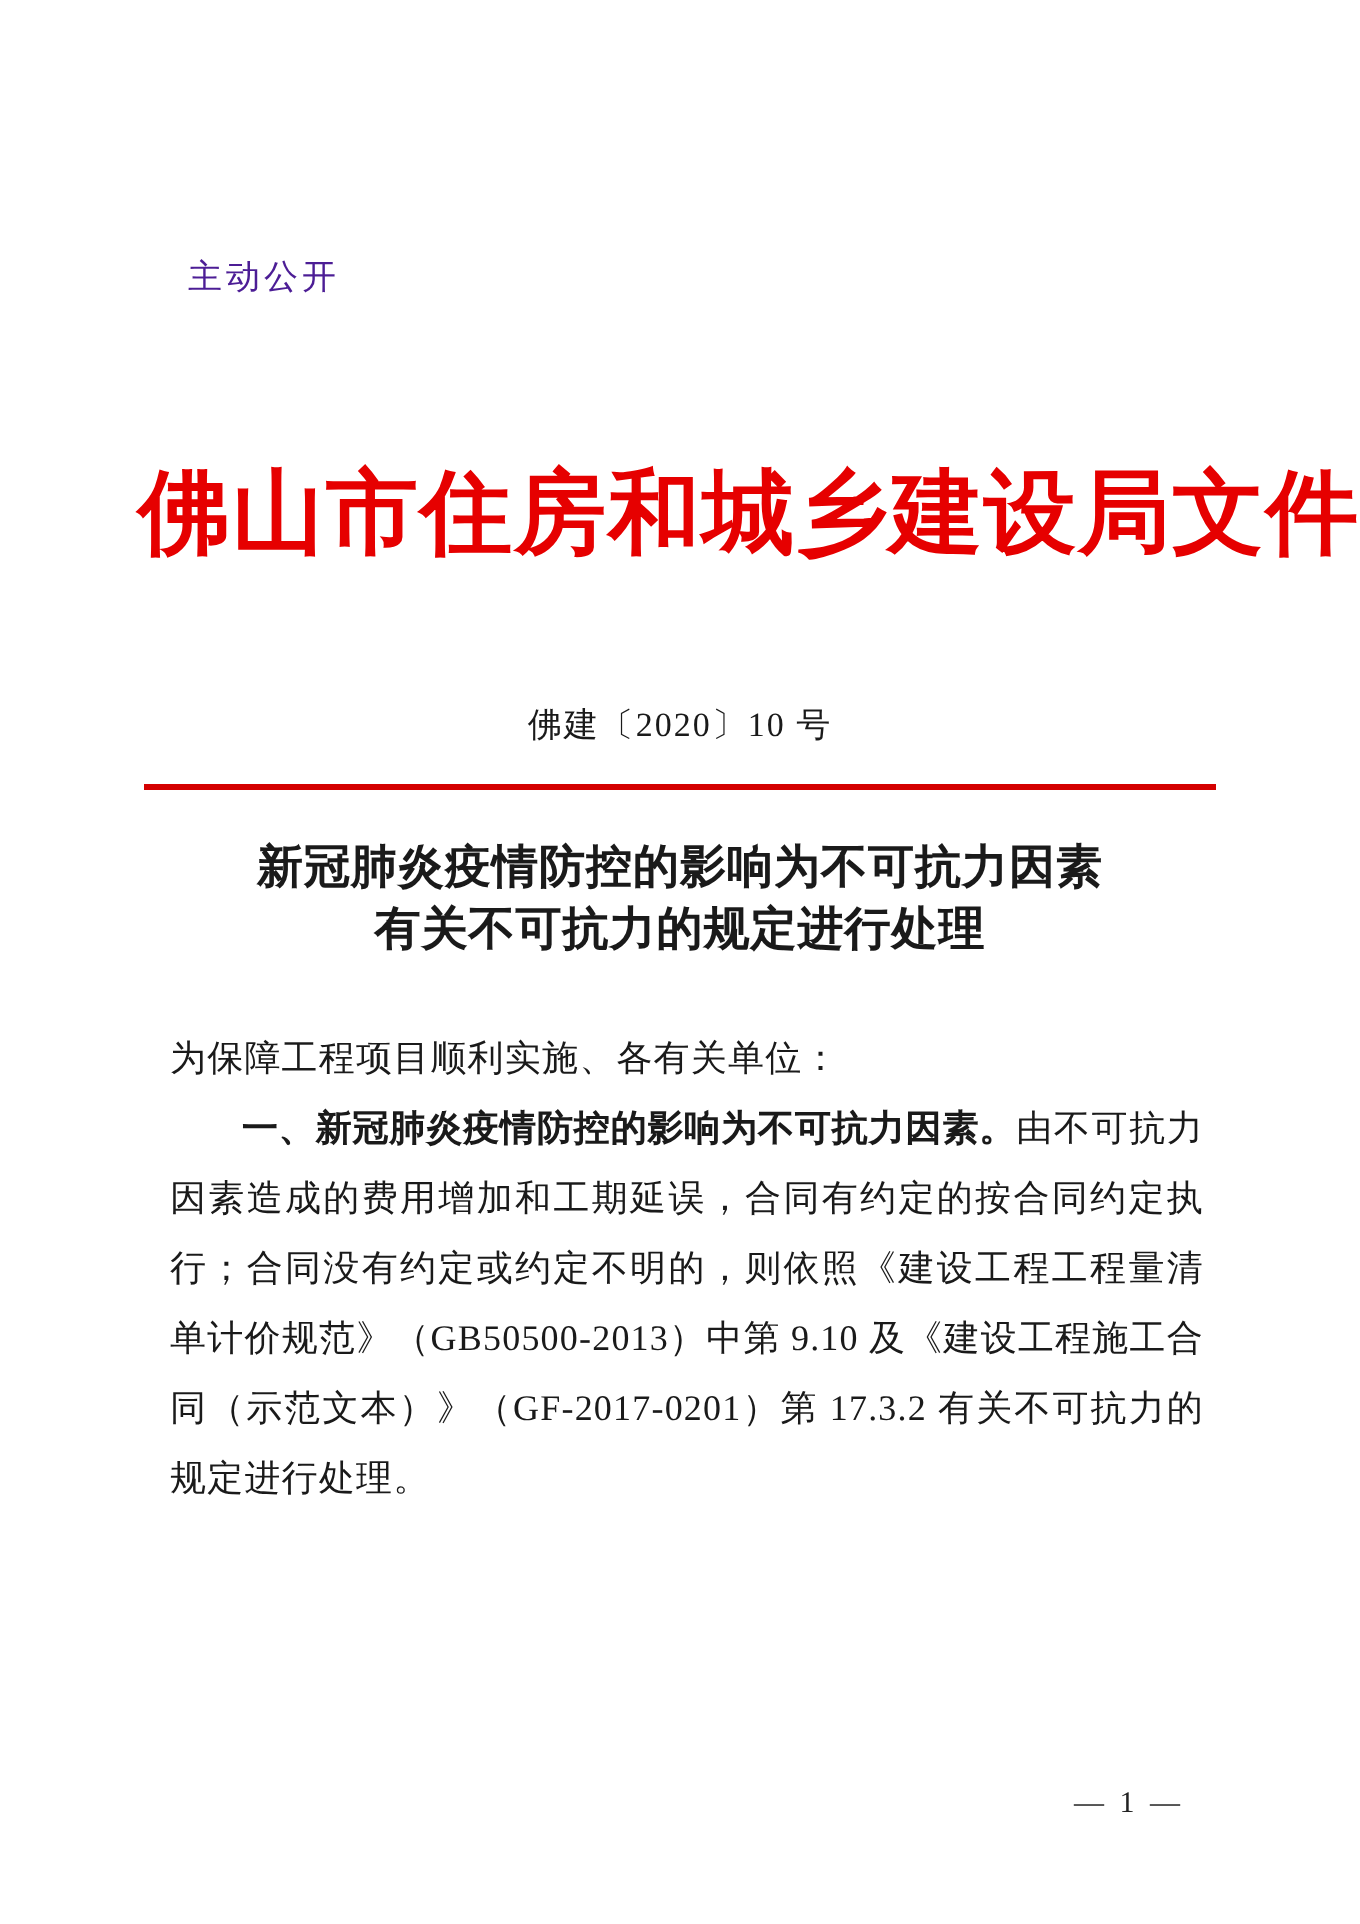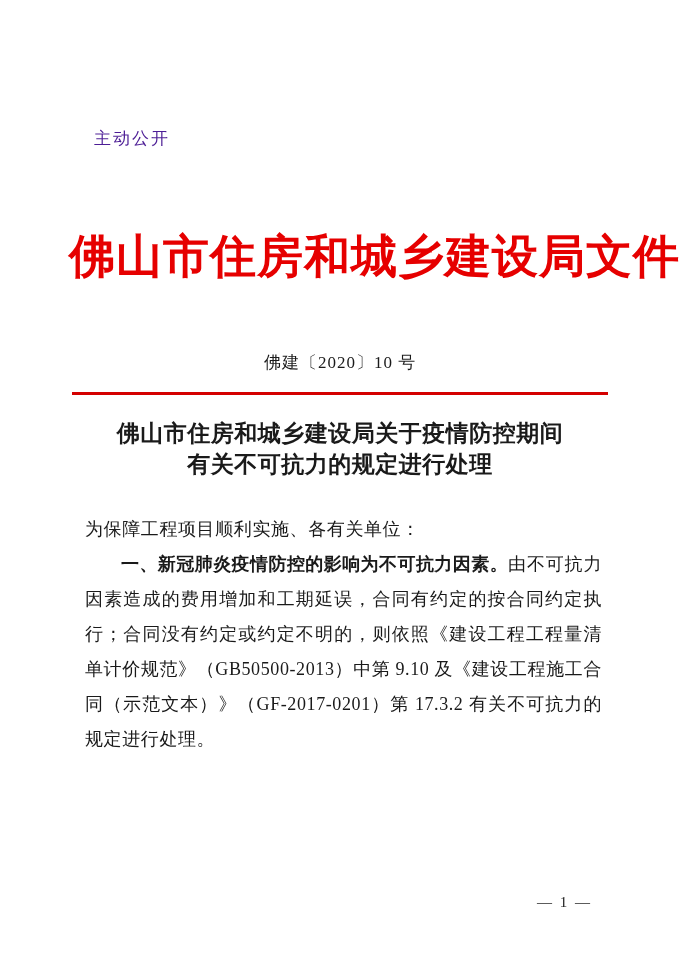--- a/index.html
+++ b/index.html
@@ -108,21 +108,21 @@
 
   <div class="disclosure-marker">主动公开</div>
 
   <div class="banner-title" style="color: rgb(230, 0, 0);">佛山市住房和城乡建设局文件</div>
 
   <div class="doc-number"><span class="run-normal">佛建〔</span><span class="run-num-bold">2020</span><span class="run-normal">〕</span><span class="run-num-bold">10</span><span class="run-normal"> 号</span></div>
 
   <hr class="red-divider" style="background: rgb(212, 0, 0);">
 
   <div class="notice-title">
-    <div>佛山市住房和城乡建设局关于疫情防控期间</div>
+    <div>新冠肺炎疫情防控的影响为不可抗力因素</div>
     <div>有关不可抗力的规定进行处理</div>
   </div>
 
   <div class="document-body">
       <p><span class="run-normal">为保障工程项目顺利实施、各有关单位：</span></p>
       <p class="indent"><span class="run-hei-bold">一、新冠肺炎疫情防控的影响为不可抗力因素。</span><span class="run-normal">由不可抗力因素造成的费用增加和工期延误，合同有约定的按合同约定执行；合同没有约定或约定不明的，则依照《建设工程工程量清单计价规范》（</span><span class="run-num-bold">GB50500-2013</span><span class="run-normal">）中第 </span><span class="run-num-bold">9.10</span><span class="run-normal"> 及《建设工程施工合同（示范文本）》（</span><span class="run-num-bold">GF-2017-0201</span><span class="run-normal">）第 </span><span class="run-num-bold">17.3.2</span><span class="run-normal"> 有关不可抗力的规定进行处理。</span></p>
     </div>
 
   <div class="page-footer">— 1 —</div>
 

